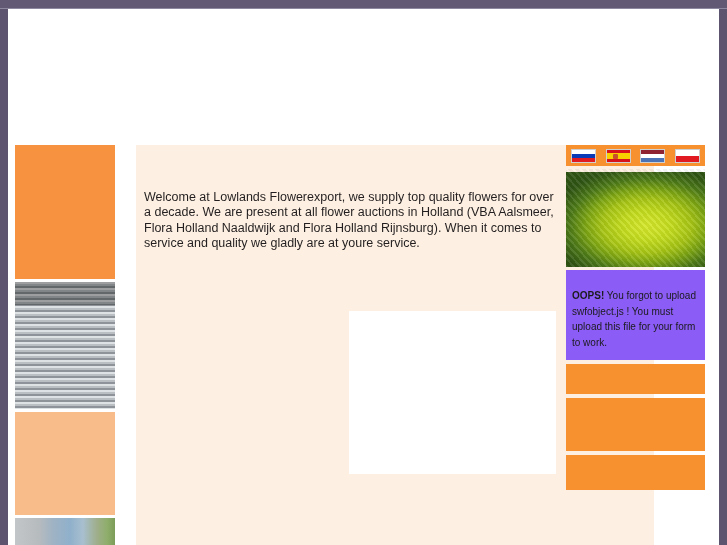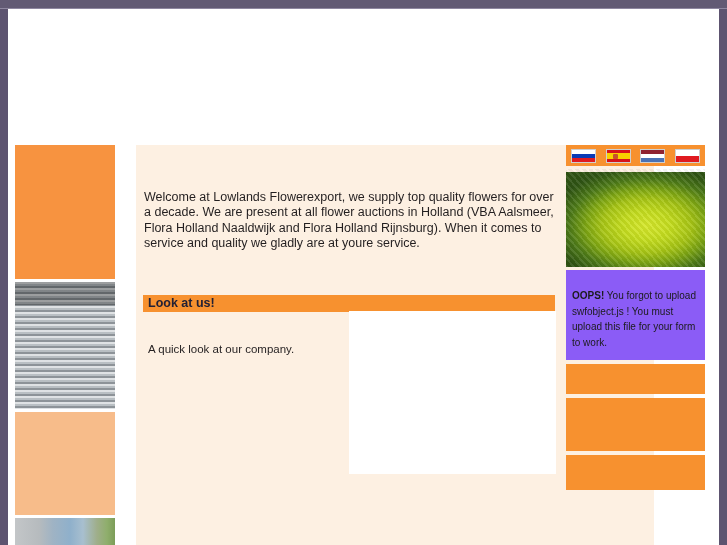--- a/index.html
+++ b/index.html
@@ -307,24 +307,22 @@
       <div id="left-block-orange"></div>
       <div id="left-photo-auction" class="photo"></div>
       <div id="left-block-peach"></div>
       <div id="left-photo-bottom" class="photo"></div>
     </div>
 
     <div id="center-panel">
 
       <p id="welcome-text">Welcome at Lowlands Flowerexport, we supply top quality flowers for over a decade. We are present at all flower auctions in Holland (VBA Aalsmeer, Flora Holland Naaldwijk and Flora Holland Rijnsburg). When it comes to service and quality we gladly are at youre service.</p>
 
-      <div id="look-at-us-bar">Look at us!</div>
-
-
-      <div id="insight-desc">A quick look at our company.</div>
+
+
 
       <div id="video-box"></div>
 
     </div>
 
 
     <div id="right-sidebar">
 
       <div id="flag-row">
         <span class="flag flag-ru"></span>

